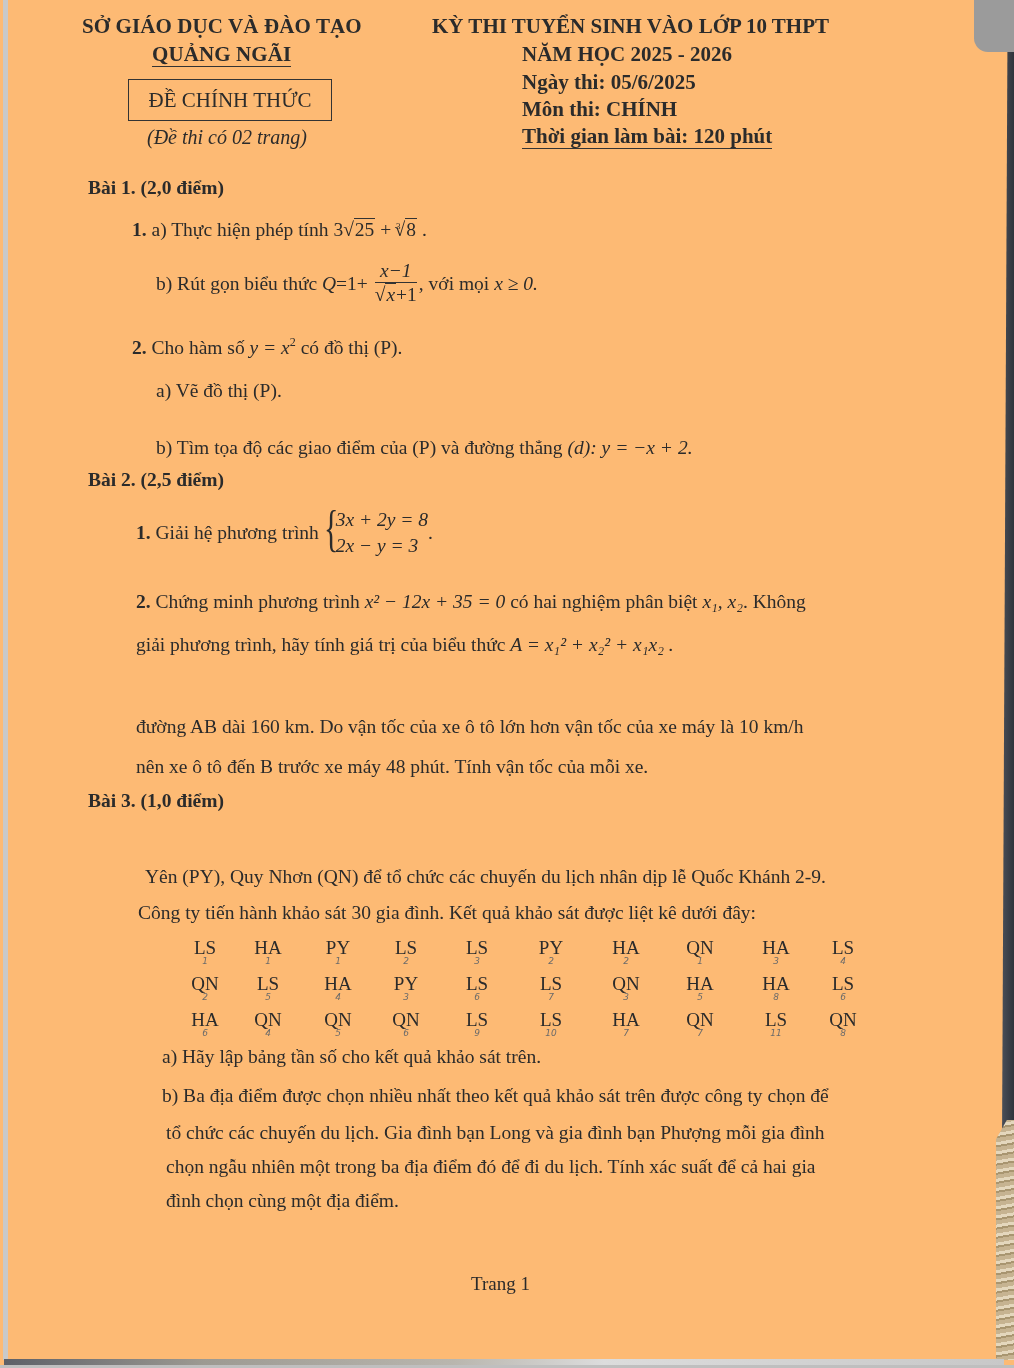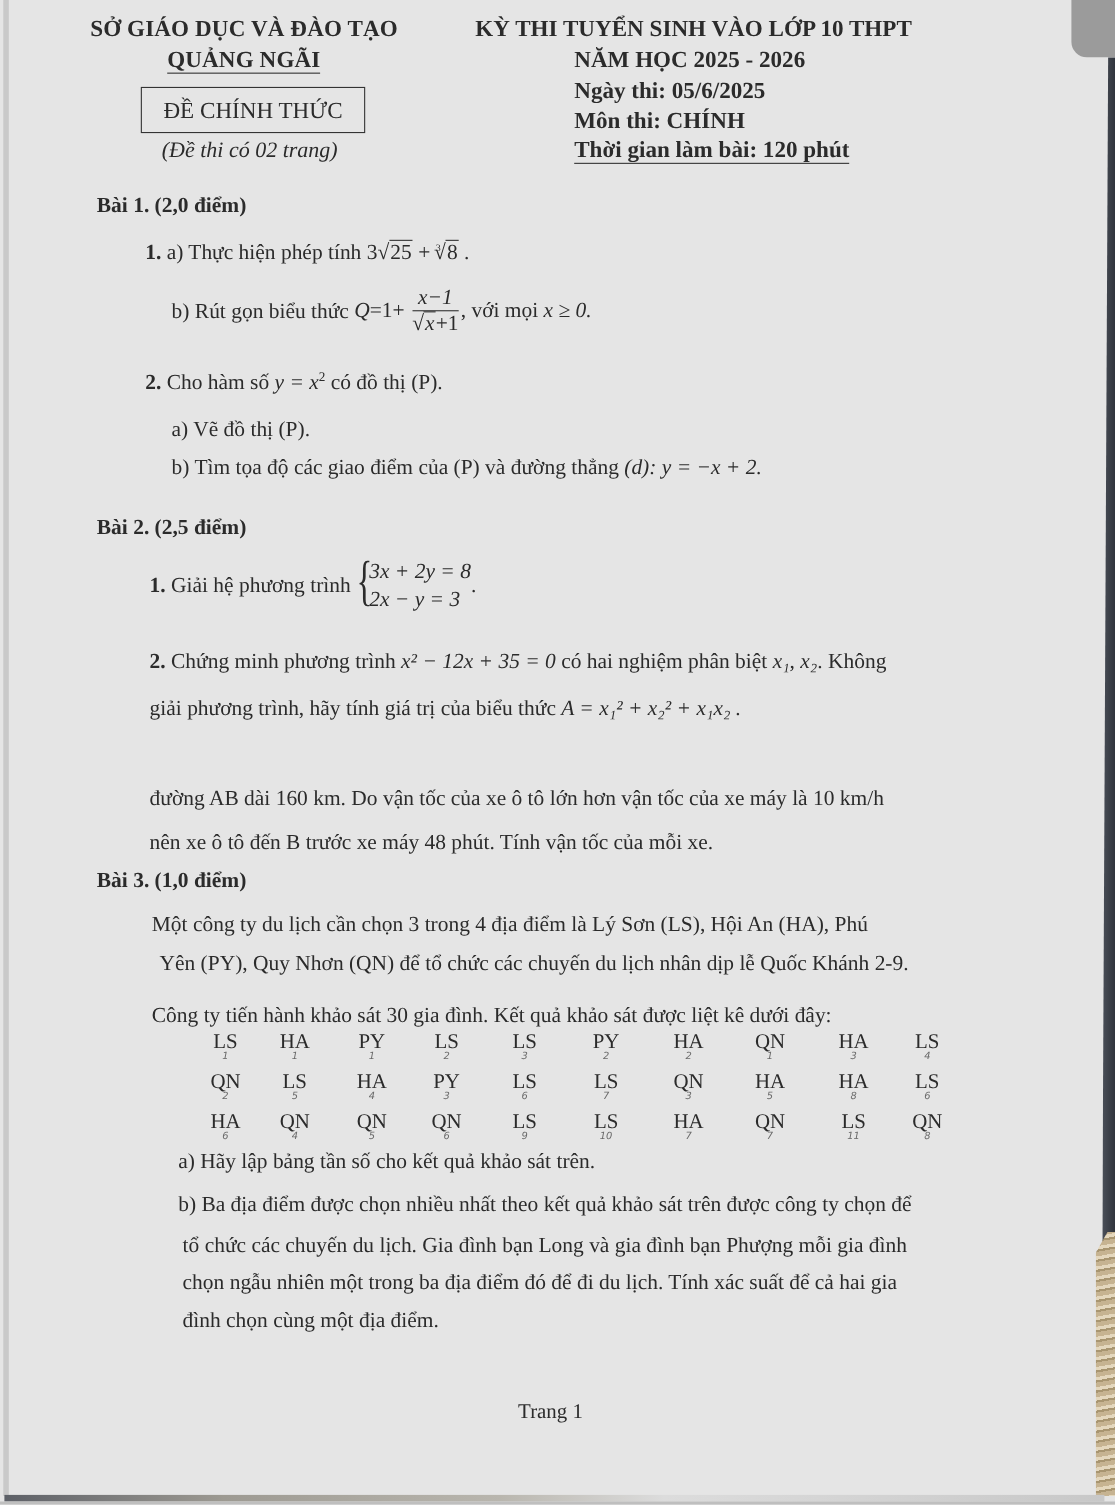--- a/index.html
+++ b/index.html
@@ -1,18 +1,18 @@
 <!DOCTYPE html>
 <html><head>
 <meta charset="utf-8">
 <style>
   html, body { margin:0; padding:0; }
   body { width:1014px; height:1368px; position:relative; overflow:hidden; background:#fbfbfa;
          font-family:"Liberation Serif", "DejaVu Serif", serif; color:#2b2b2b; }
-  .page { position:absolute; left:0; top:0; width:1014px; height:1368px; background:#e5e5e5; }
+  .page { position:absolute; left:0; top:0; width:1014px; height:1368px; background:#fdba74; }
   .left-edge { position:absolute; left:3px; top:0; width:5px; height:1360px; background:#c9c9c9; }
   .right-dark { position:absolute; right:0; top:52px; width:12px; height:1090px;
      background:linear-gradient(90deg,#4a4f58,#2f333b); clip-path:polygon(45% 0,100% 0,100% 100%,0 100%); }
   .right-tan { position:absolute; right:0; top:1120px; width:18px; height:240px;
      background:repeating-linear-gradient(170deg,#c6b391 0 4px,#e4d7bd 4px 7px,#a89570 7px 9px);
      clip-path:polygon(60% 0,100% 0,100% 100%,0 100%,0 8%); }
   .top-right-tab { position:absolute; right:0; top:0; width:40px; height:52px; background:#9b9b9b; border-bottom-left-radius:14px; }
   .bottom-strip { position:absolute; left:4px; bottom:3px; width:1000px; height:6px;
      background:linear-gradient(90deg,#5d6067 0%,#9d9a92 20%,#b9b6ae 45%,#dcdcdc 60%,#c8c8c8 100%); }
   .bottom-line { position:absolute; left:0; bottom:0; width:1014px; height:3px; background:#bfbfbf; }
@@ -93,21 +93,21 @@
     <span class="math" style="vertical-align:middle;">x ≥ 0.</span>
   </div>
 
   <div class="abs txt" style="left:132px; top:335px;">
     <span class="b">2.</span>
     <span>Cho hàm số</span>
     <span class="math">y = x</span><sup class="math m">2</sup>
     <span>có đồ thị (P).</span>
   </div>
   <div class="abs txt" style="left:156px; top:380px;">a) Vẽ đồ thị (P).</div>
-  <div class="abs txt" style="left:156px; top:415px;text-align:center;">
+  <div class="abs txt" style="left:156px; top:437px;text-align:center;">
     <span>b) Tìm tọa độ các giao điểm của (P) và đường thẳng</span>
     <span class="math">(d): y = −x + 2.</span>
   </div>
 
   <div class="abs txt b" style="left:88px; top:469px;">Bài 2. (2,5 điểm)</div>
 
   <div class="abs txt" style="left:136px; top:507px;">
     <span class="b" style="vertical-align:middle;">1.</span>
     <span style="vertical-align:middle;">Giải hệ phương trình</span>
     <span class="brace-sys math">
@@ -126,23 +126,22 @@
   </div>
   <div class="abs txt" style="left:136px; top:634px;">
     <span>giải phương trình, hãy tính giá trị của biểu thức</span>
     <span class="math">A = x₁² + x₂² + x₁x₂ .</span>
   </div>
 
   <div class="abs txt" style="left:136px; top:716px;">đường AB dài 160 km. Do vận tốc của xe ô tô lớn hơn vận tốc của xe máy là 10 km/h</div>
   <div class="abs txt" style="left:136px; top:756px;">nên xe ô tô đến B trước xe máy 48 phút. Tính vận tốc của mỗi xe.</div>
 
   <div class="abs txt b" style="left:88px; top:790px;">Bài 3. (1,0 điểm)</div>
-  <div class="abs txt" style="left:138px; top:830px;">Một công ty du lịch cần chọn 3 trong 4 địa điểm là Lý Sơn (LS), Hội An (HA), Phú</div>
   <div class="abs txt" style="left:145px; top:866px;">Yên (PY), Quy Nhơn (QN) để tổ chức các chuyến du lịch nhân dịp lễ Quốc Khánh 2-9.</div>
-  <div class="abs txt" style="left:138px; top:902px;margin-top:11px;">Công ty tiến hành khảo sát 30 gia đình. Kết quả khảo sát được liệt kê dưới đây:</div>
+  <div class="abs txt" style="left:138px; top:902px;">Công ty tiến hành khảo sát 30 gia đình. Kết quả khảo sát được liệt kê dưới đây:</div>
 
   <div class="survey" id="survey">
       <div class="survey-row">
         <div class="cell" style="left: -15px;">
           <span class="code">LS</span>
           <span class="tally">1</span>
         </div>
         <div class="cell" style="left: 48px;">
           <span class="code">HA</span>
           <span class="tally">1</span>

